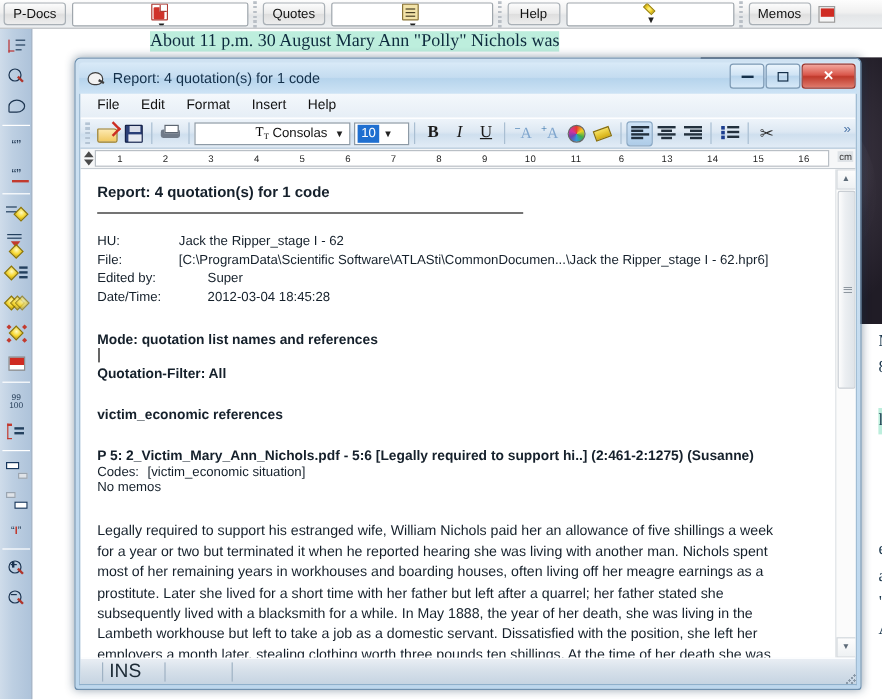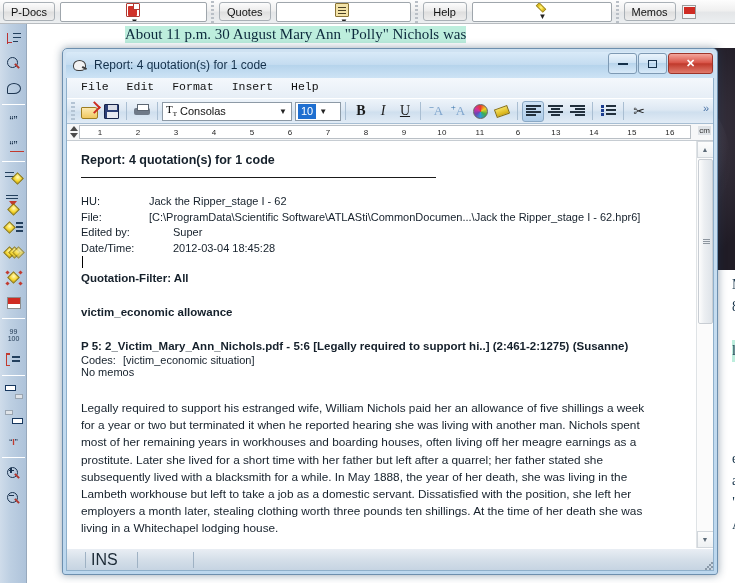--- a/index.html
+++ b/index.html
@@ -182,23 +182,23 @@
   .wbtn .minus { display:block; width:10px; height:2px; background:#14304a; }
   .wbtn .sq { display:block; width:9px; height:8px; border:1.6px solid #14304a; }
 
   .dlg-body {
     flex: 1; display: flex; flex-direction: column;
     background: #f2f7fc; border: 1px solid #8fb0cb; border-top: none;
     overflow: hidden;
   }
 
   .menubar {
-    height: 20px; display: flex; align-items: flex-start;
+    height: 20px; display: flex; align-items: center;
     background: linear-gradient(to bottom,#f4f8fc,#e6eef6);
-    padding-left: 6px; gap: 2px; font-family: Liberation Mono, monospace;
+    padding-left: 6px; gap: 2px;
   }
   .menubar span {
     padding: 2px 8px; font-size: 11.5px; color: #111;
   }
 
   .toolbar {
     height: 26px; display: flex; align-items: center;
     background: linear-gradient(to bottom,#eef4fa 0%,#dde8f3 45%,#cfdfee 55%,#e2ecf6 100%);
     border-top: 1px solid #ffffff; border-bottom: 1px solid #a7bed3;
     padding: 0 3px; position: relative;
@@ -562,21 +562,21 @@
           </div>
         <div class="tbtn">
             <span class="ic-save"></span>
           </div>
         <span class="vsep"></span>
         <div class="tbtn">
             <span class="ic-print"></span>
           </div>
         <span class="vsep"></span>
         <div class="fontbox">
-          <span style="font-family:Liberation Serif, serif;font-size:11px;margin-right:3px;">T<sub style="font-size:7px">T</sub></span>
+          <span style="font-family:Liberation Serif, serif;font-size:11px;margin-right:3px;margin-left:47px;">T<sub style="font-size:7px">T</sub></span>
           <span class="fname">Consolas</span>
           <span class="cbarrow">▼</span>
         </div>
         <div class="sizebox">
           <span class="snum">10</span>
           <span class="cbarrow">▼</span>
         </div>
         <span class="vsep"></span>
         <div class="tbtn">
             <span class="bold-g">B</span>
@@ -684,23 +684,24 @@
             <div class="row">
               <span class="k">Edited by:</span>
               <span class="v" style="margin-left:24px">Super</span>
             </div>
             <div class="row">
               <span class="k">Date/Time:</span>
               <span class="v" style="margin-left:24px">2012-03-04 18:45:28</span>
             </div>
           </div>
 
+          <div class="blk">Mode: quotation list names and references</div>
           <div class="caretline"><span class="caret"></span></div>
           <div class="blk" style="margin-top:2px">Quotation-Filter: All</div>
-          <div class="blk">victim_economic allowance</div>
+          <div class="blk">victim_economic references</div>
           <div class="qhead">P 5: 2_Victim_Mary_Ann_Nichols.pdf - 5:6 [Legally required to support hi..]  (2:461-2:1275)  (Susanne)</div>
           <div class="codes">
             <span class="lbl">Codes:</span><span>[victim_economic situation]</span>
           </div>
           <div class="nomemos">No memos</div>
           <div class="para">Legally required to support his estranged wife, William Nichols paid her an allowance of five shillings a week for a year or two but terminated it when he reported hearing she was living with another man. Nichols spent most of her remaining years in workhouses and boarding houses, often living off her meagre earnings as a prostitute. Later she lived for a short time with her father but left after a quarrel; her father stated she subsequently lived with a blacksmith for a while. In May 1888, the year of her death, she was living in the Lambeth workhouse but left to take a job as a domestic servant. Dissatisfied with the position, she left her employers a month later, stealing clothing worth three pounds ten shillings. At the time of her death she was living in a Whitechapel lodging house.</div>
         </div>
 
         <div class="vscroll">
           <div class="sbtn">▲</div>

